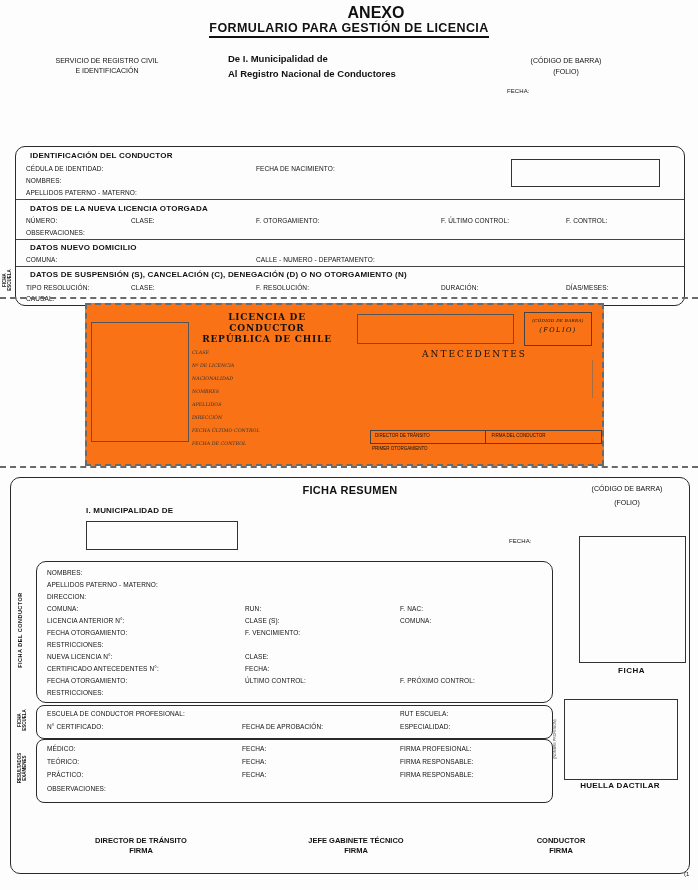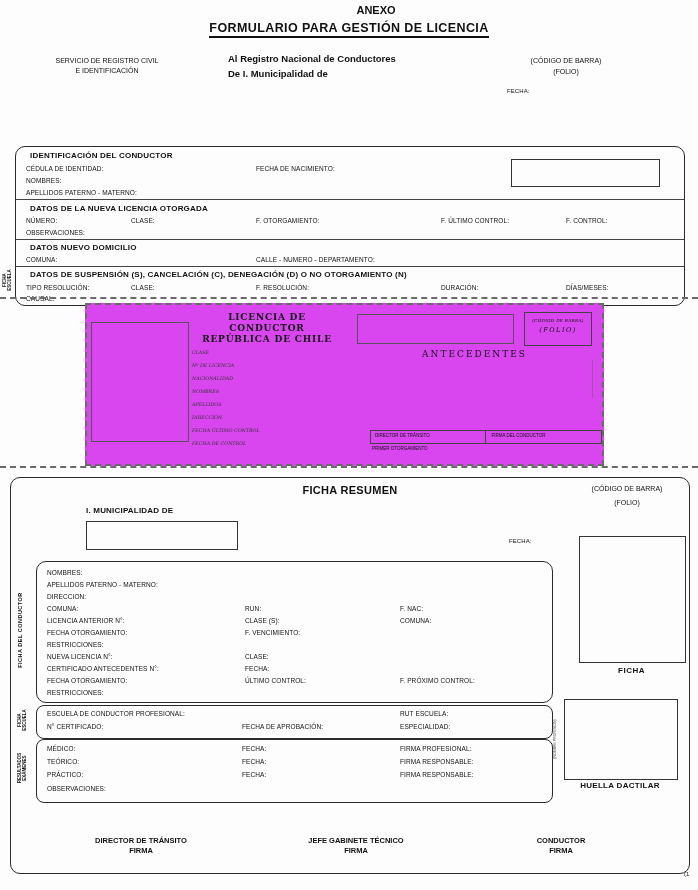--- a/index.html
+++ b/index.html
@@ -12,43 +12,43 @@
   .ts { position:absolute; font-size:6px; white-space:nowrap; letter-spacing:.1px; }
   .st { position:absolute; font-size:8px; font-weight:bold; white-space:nowrap; letter-spacing:.2px; }
   .box { position:absolute; border:1.2px solid #2a2a2a; border-radius:10px; }
   .rect { position:absolute; border:1px solid #333; background:transparent; }
   .hr { position:absolute; left:0; right:0; border-top:1px solid #444; }
   .dashline { position:absolute; border-top:2px dashed #6a6a6a; height:0; }
   .vrot { position:absolute; transform:rotate(-90deg); font-weight:bold; text-align:center; white-space:nowrap; }
   .center { text-align:center; }
   .serif { font-family:"DejaVu Serif", serif; }
   .card { position:absolute; left:85px; top:303px; width:515px; height:159px;
-          background:#d946ef; border:2px dashed #6a6a6a; }
+          background:#f97316; border:2px dashed #6a6a6a; }
   .cardfield { position:absolute; left:105px; font-family:"DejaVu Serif", serif;
                font-style:italic; font-size:4.8px; color:#333; white-space:nowrap; }
   .sig { position:absolute; text-align:center; font-size:7.5px; font-weight:bold; line-height:10px; white-space:nowrap; }
 </style>
 </head>
 <body>
 
 <div class="page">
 
-  <div class="abs center" style="left:17px;right:0;top:4px;font-size:11px;font-weight:bold;padding-left:37px;">ANEXO</div>
+  <div class="abs center" style="left:17px;right:0;top:4px;font-size:16px;font-weight:bold;padding-left:37px;">ANEXO</div>
   <div class="abs center" style="left:0;right:0;top:18px;">
     <span style="display:inline-block;font-size:12.5px;font-weight:bold;letter-spacing:.4px;border-bottom:2.5px solid #111;padding-bottom:1px;">FORMULARIO PARA GESTIÓN DE LICENCIA</span>
   </div>
 
   <div class="abs center" style="left:28px;top:56px;width:158px;font-size:7px;line-height:10px;">
     <div>SERVICIO DE REGISTRO CIVIL</div>
     <div>E IDENTIFICACIÓN</div>
   </div>
 
   <div class="abs" style="left:228px;top:51px;font-size:9.5px;font-weight:bold;line-height:15px;">
+    <div>De I. Municipalidad de</div>
     <div>Al Registro Nacional de Conductores</div>
-    <div>De I. Municipalidad de</div>
   </div>
 
   <div class="abs center" style="left:516px;top:55px;width:100px;font-size:7px;line-height:11px;">
     <div>(CÓDIGO DE BARRA)</div>
     <div>(FOLIO)</div>
   </div>
 
   <span class="ts" style="left:507px;top:88px;">FECHA:</span>
 
   <div class="box" style="left:15px;top:100px;width:668px;height:158px;margin-top:46px;">

